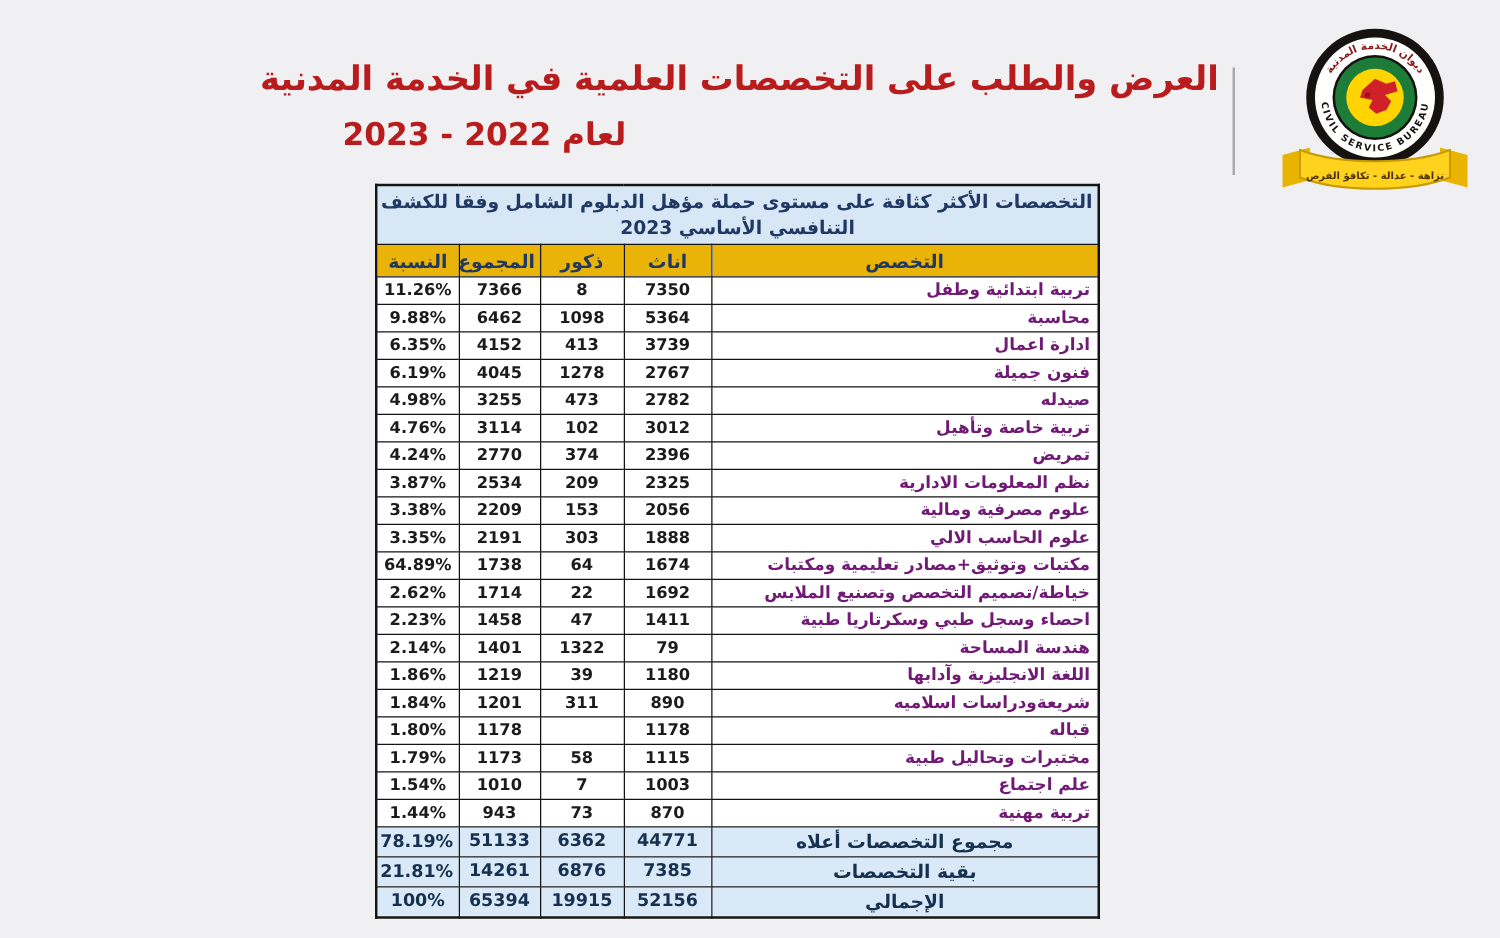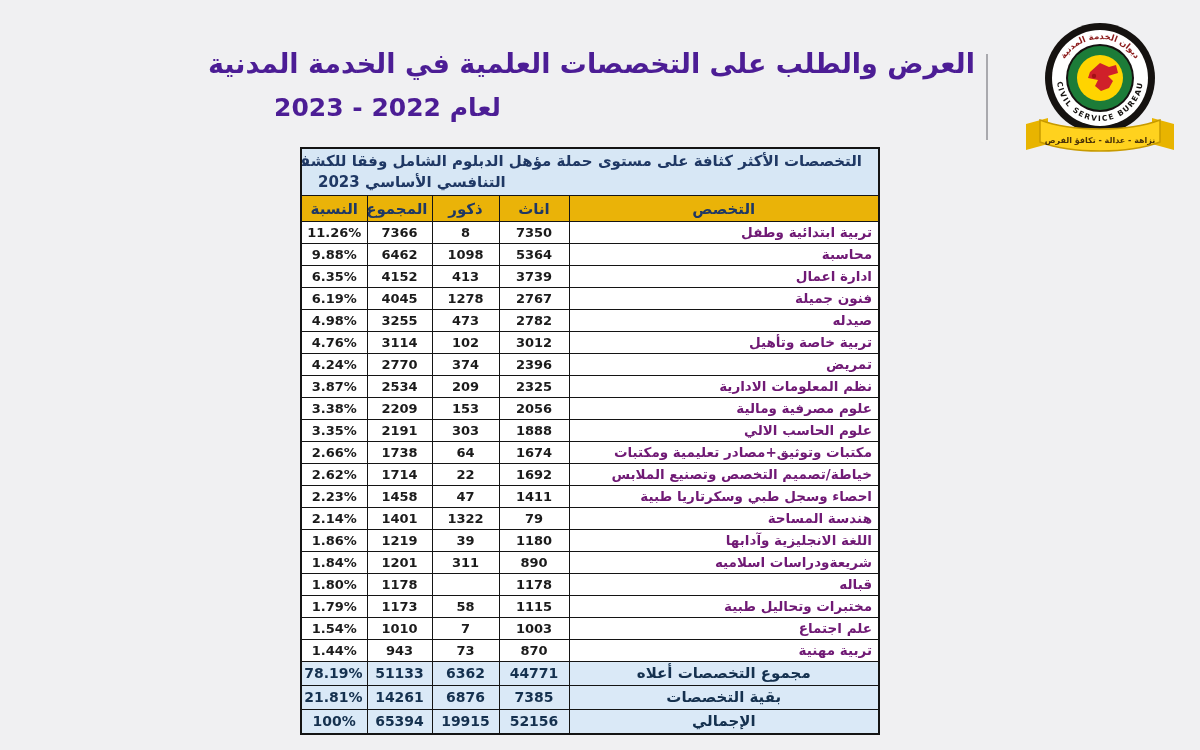--- a/index.html
+++ b/index.html
@@ -12,21 +12,21 @@
   }
 
   
   .title-block {
     position: absolute;
     top: 48px;
     right: 225px;
     width: 720px;
     text-align: left;
     direction: rtl;
-    color: #4c1d95;
+    color: #b91c1c;
   }
   .title-line1 {
     font-size: 27px;
     font-weight: bold;
     white-space: nowrap;
     text-align: left;
   }
   .title-line2 {
     font-size: 25px;
     font-weight: bold;
@@ -69,23 +69,23 @@
     border: 1.5px solid #141414;
     padding: 0 4px;
     overflow: hidden;
     white-space: nowrap;
   }
   .tbl-title-cell {
     background: #D7E7F5;
     color: #1F3864;
     font-weight: bold;
     font-size: 15px;
-    text-align: left;
+    text-align: center;
     line-height: 21px;
-    padding: 2px 16px !important;
+    padding: 2px 4px !important;
     margin-left: 15px;
   }
   tr.col-header-row th {
     background: #eab308;
     color: #1F3864;
     font-weight: bold;
     font-size: 15px;
     text-align: center;
     height: 26px;
   }
@@ -263,21 +263,21 @@
     <td class="cell-num">1888</td>
     <td class="cell-num">303</td>
     <td class="cell-num">2191</td>
     <td class="cell-num">3.35%</td>
   </tr>
         <tr class="data-row">
     <td class="cell-name">مكتبات وتوثيق+مصادر تعليمية ومكتبات</td>
     <td class="cell-num">1674</td>
     <td class="cell-num">64</td>
     <td class="cell-num">1738</td>
-    <td class="cell-num">2.66%</td>
+    <td class="cell-num">64.89%</td>
   </tr>
         <tr class="data-row">
     <td class="cell-name">خياطة/تصميم التخصص وتصنيع الملابس</td>
     <td class="cell-num">1692</td>
     <td class="cell-num">22</td>
     <td class="cell-num">1714</td>
     <td class="cell-num">2.62%</td>
   </tr>
         <tr class="data-row">
     <td class="cell-name">احصاء وسجل طبي وسكرتاريا طبية</td>

